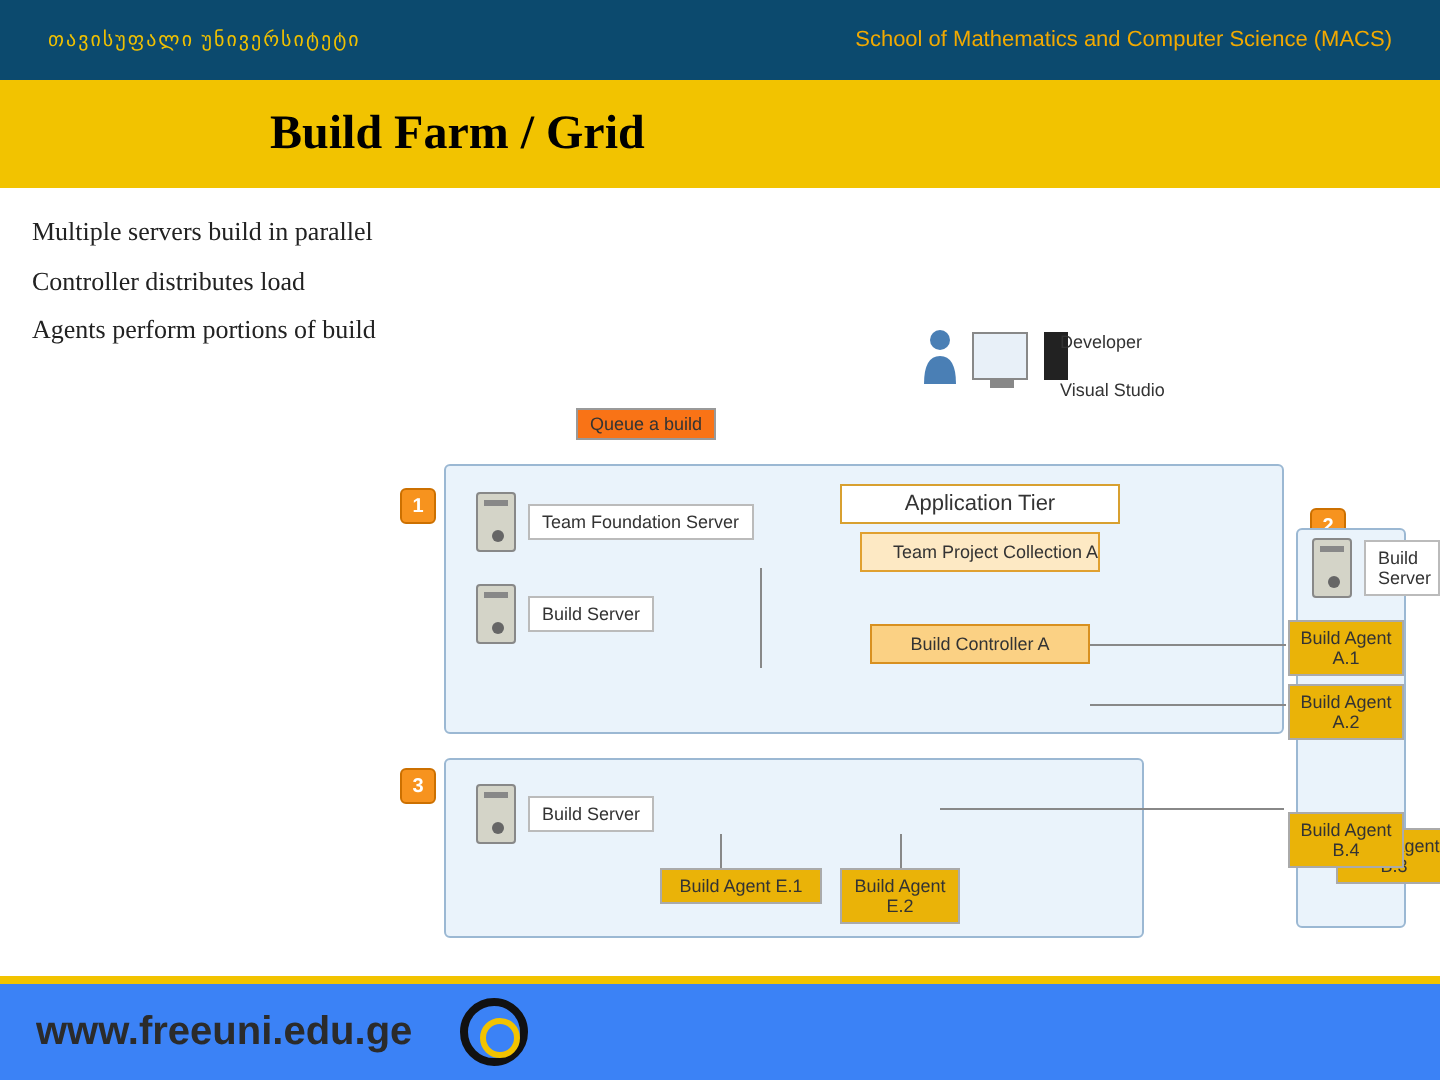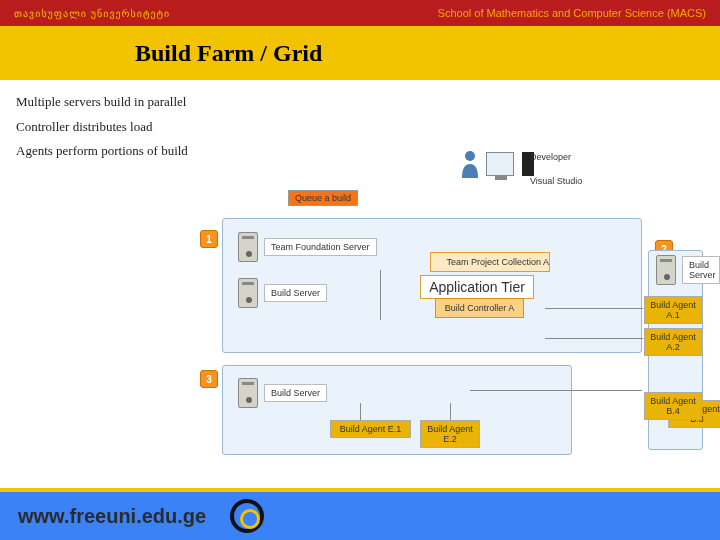--- a/index.html
+++ b/index.html
@@ -5,26 +5,26 @@
   * { box-sizing: border-box; margin: 0; padding: 0; }
   body {
     width: 720px;
     height: 540px;
     font-family: Georgia, serif;
     background: #fff;
     position: relative;
     overflow: hidden;
   }
   .header {
-    height: 26px;
-    background: #b91c1c;
+    height: 40px;
+    background: #0c4a6e;
     display: flex;
     justify-content: space-between;
     align-items: center;
-    padding: 0 14px;
+    padding: 0 24px;
     color: #fff;
     font-size: 11px;
   }
   .header-left { color: #f0c000; font-family: Arial, sans-serif; letter-spacing: 1px; font-size: 10px; }
   .header-right { color: #f2a900; font-family: Arial, sans-serif; font-size: 11px; }
   .title-bar {
     background: #f2c300;
     height: 54px;
     display: flex;
     align-items: center;
@@ -95,33 +95,32 @@
   .srv-icon::before { content:''; position:absolute; top:3px; left:3px; right:3px; height:3px; background:#888; }
   .srv-icon::after { content:''; position:absolute; bottom:4px; left:7px; width:6px; height:6px; border-radius:50%; background:#666; }
   .tfs { top: 82px; left: 58px; }
   .bs1 { top: 128px; left: 58px; }
   .bs2 { top: 105px; left: 476px; }
   .bs3 { top: 228px; left: 58px; }
   .srv-label-box {
     border: 1px solid #bbb; background: #fff; padding: 3px 6px; font-size: 9px;
   }
   .app-tier-label {
-    position: absolute; top: 78px; left: 240px; width: 114px;
+    position: absolute; top: 78px; left: 240px; width: 140px;
     border: 1px solid #d8a030; background: #fff; text-align: center; padding: 3px 0;
-    font-size: 14px;
-    margin-top: 47px;
+    font-size: 11px;
   }
   .proj-coll {
     position: absolute; top: 102px; left: 250px; width: 120px;
     border: 1px solid #e0a030; background: #fde9c4; text-align: right; padding: 4px 0;
     font-size: 9px;
   }
   .ctrl-box {
     position: absolute; border: 1px solid #d89020; background: #fbd184;
-    text-align: center; padding: 4px 0; font-size: 9px; width: 89px;
+    text-align: center; padding: 4px 0; font-size: 9px; width: 110px;
   }
   .ctrlA { top: 148px; left: 255px; }
   .ctrlB { top: 230px; left: 180px; width: 110px; }
   .agent-box {
     position: absolute; border: 1px solid #aaa; background: #eab308;
     text-align: center; padding: 3px 0; font-size: 9px; width: 58px;
   }
   .aA1 { top: 146px; left: 464px; }
   .aA2 { top: 178px; left: 464px; }
   .aB3 { top: 210px; left: 488px; margin-top: 40px; }

